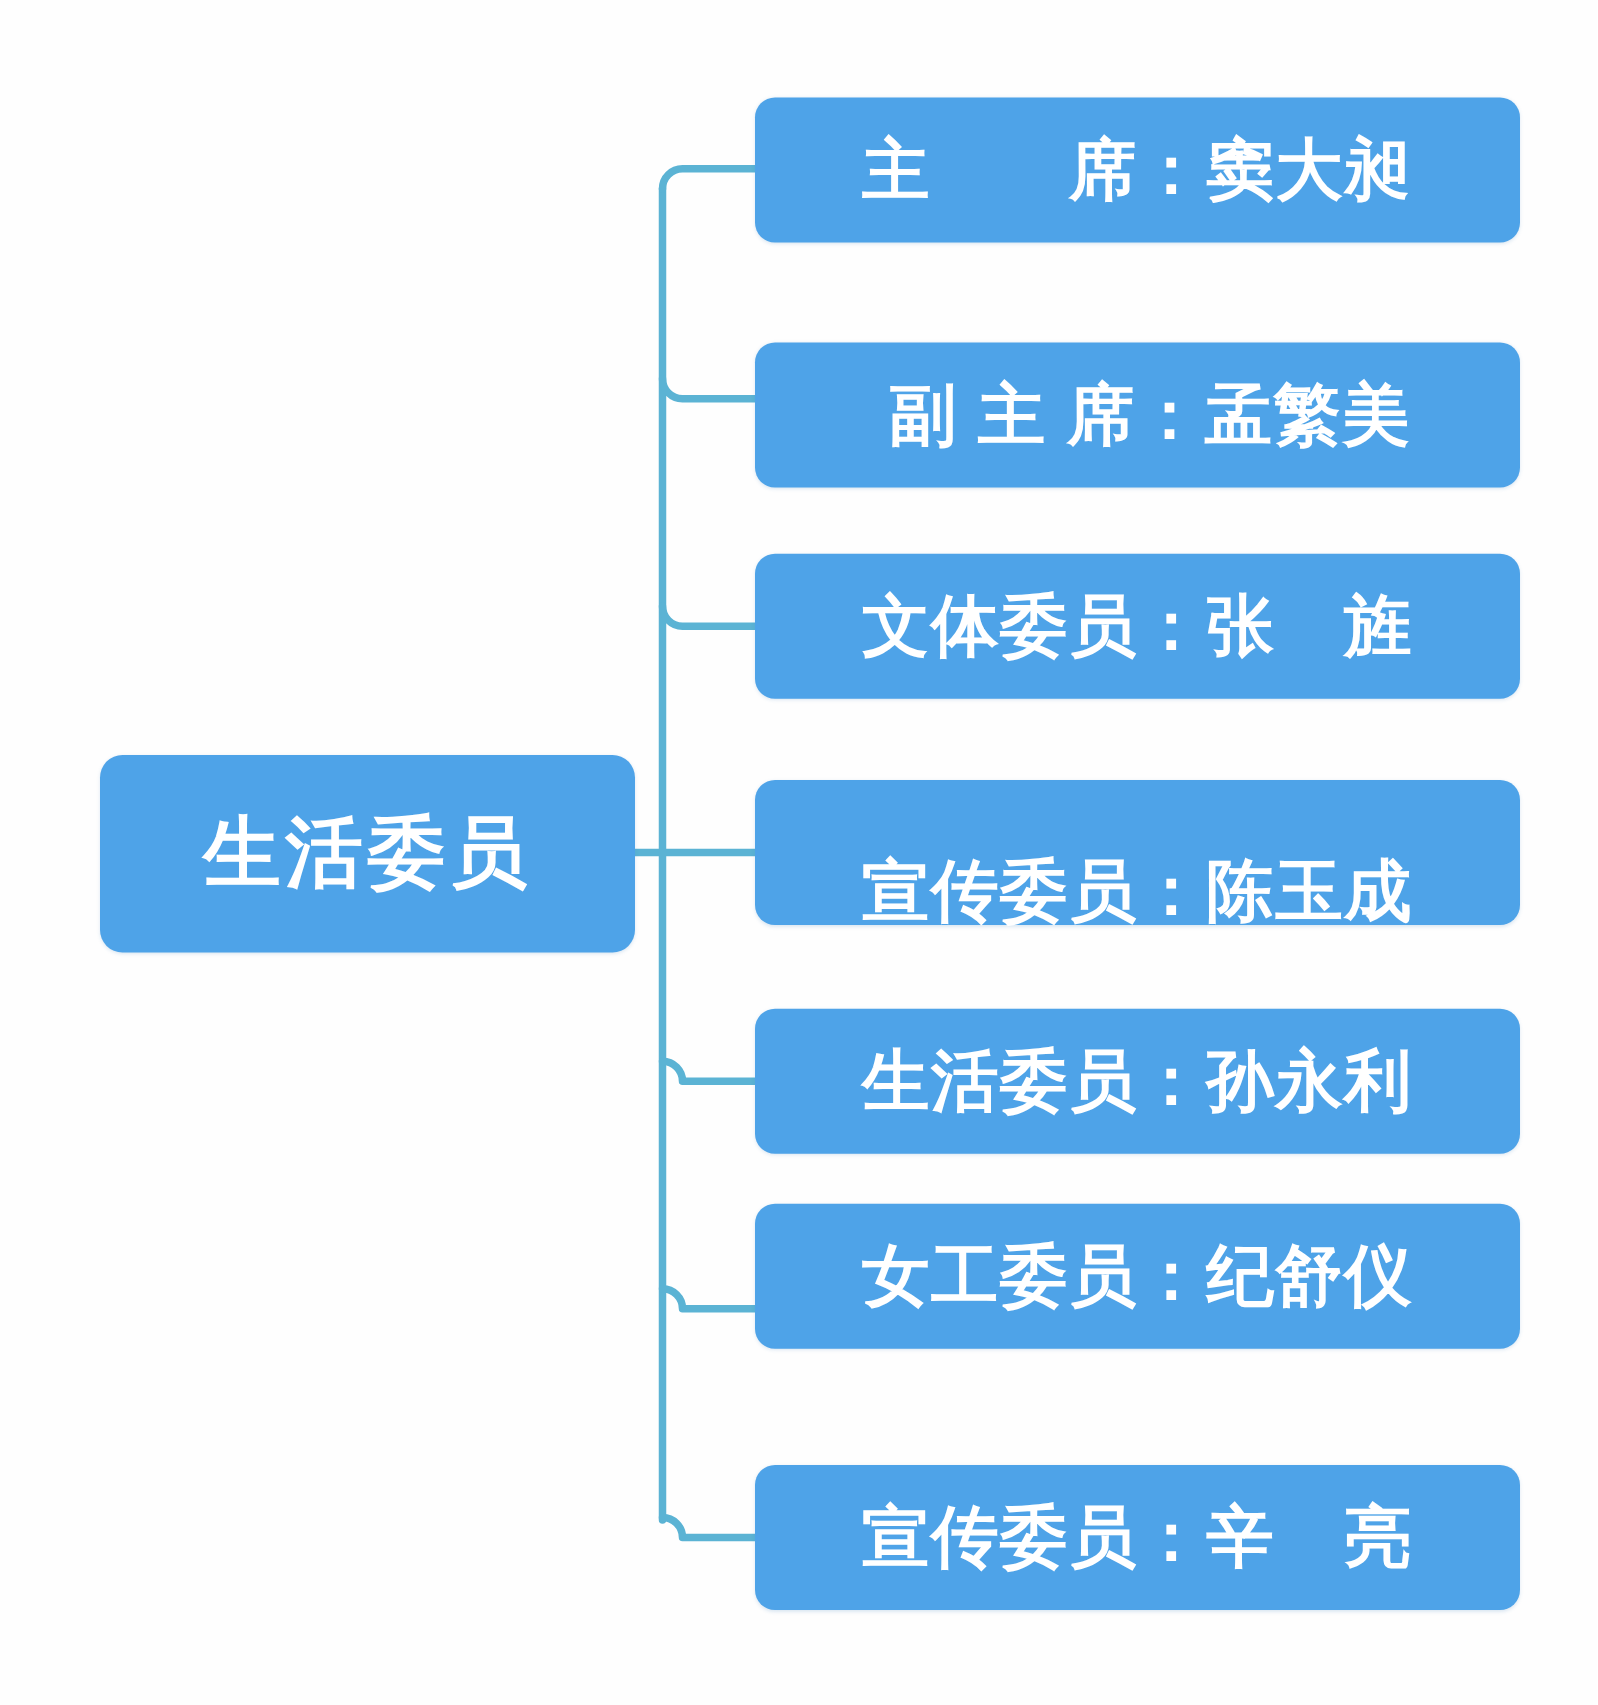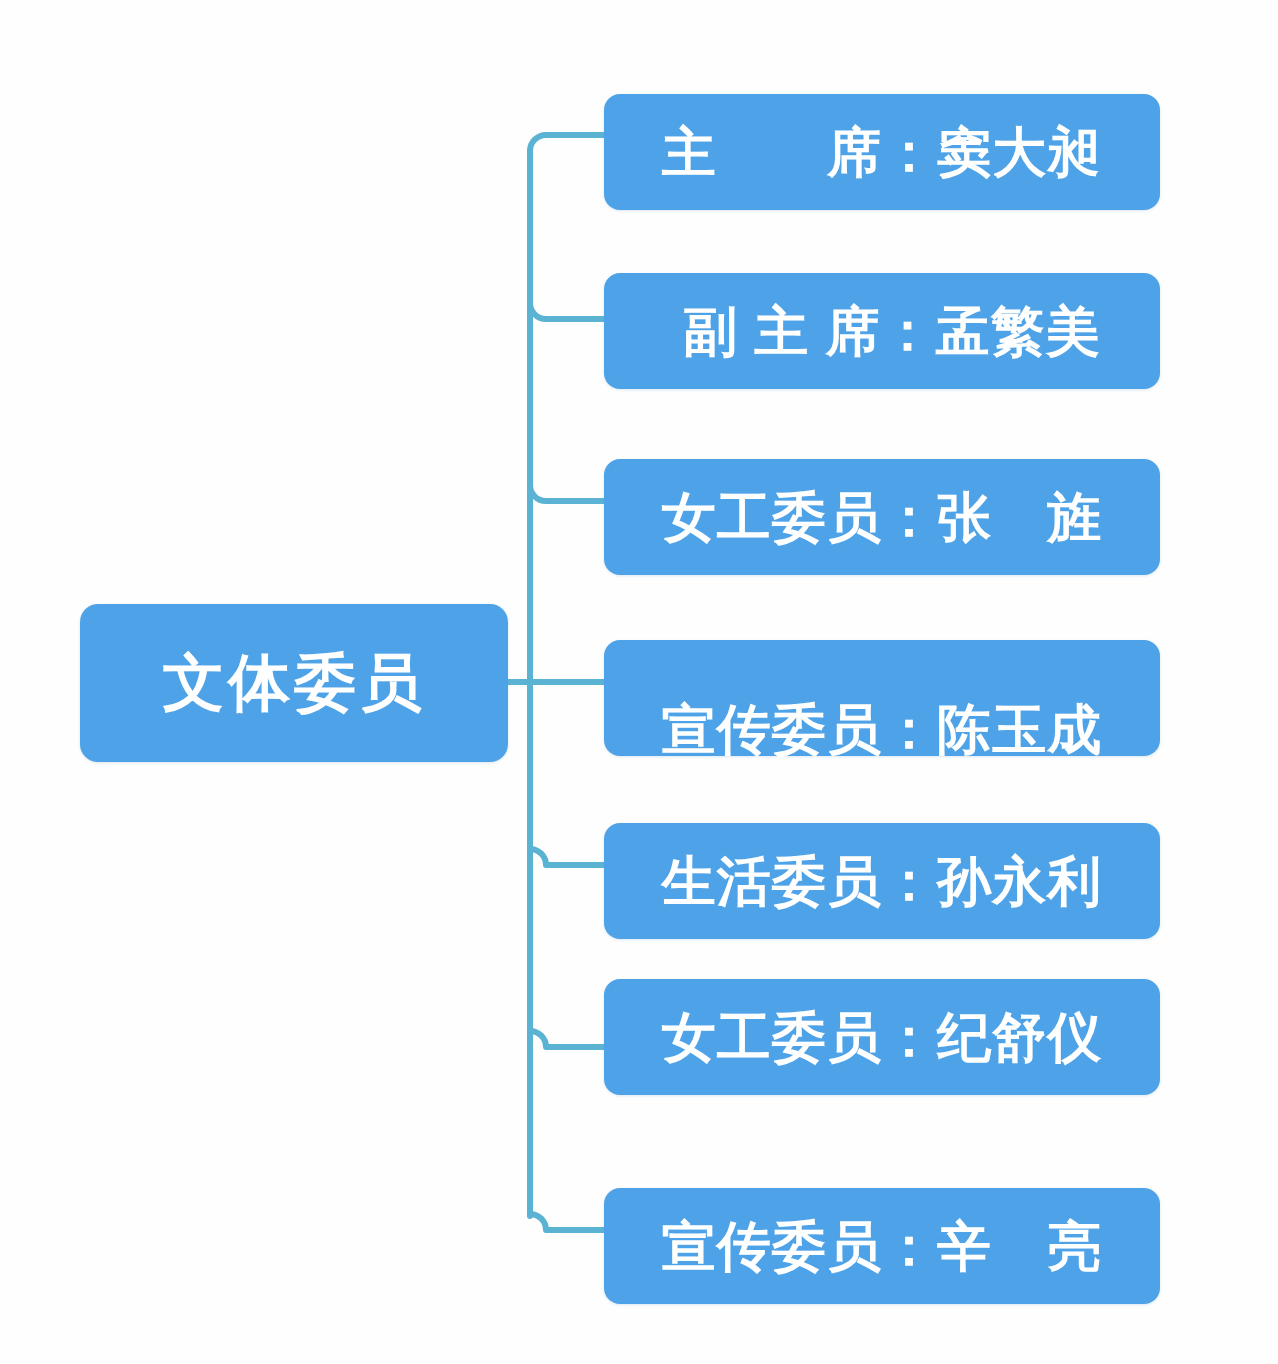--- a/index.html
+++ b/index.html
@@ -50,29 +50,28 @@
     width: 428px;
     height: 158px;
     border-radius: 18px;
   }
   #root-node .node-label {
     font-size: 62px;
     letter-spacing: 0.06em;
   }
   .child-node {
     left: 604px;
-    width: 556px;
+    width: 612px;
     height: 116px;
-    margin-top: 16px;
   }
   .child-node .node-label {
     font-size: 54px;
   }
   .child-0 { top: 78px; }
-  .child-1 { top: 257px; padding-left: 20px; }
+  .child-1 { top: 274px; padding-left: 20px; }
   .child-2 { top: 443px; }
   .child-3 { top: 624px; align-items: flex-end; }
   .child-4 { top: 807px; }
   .child-5 { top: 963px; }
   .child-6 { top: 1172px; }
 </style>
 </head>
 <body>
 
 <div id="org-chart">
@@ -92,33 +91,33 @@
 
       <path d="M530,849 A16,16 0 0 1 546,865 L604,865"></path>
 
       <path d="M530,1031 A16,16 0 0 1 546,1047 L604,1047"></path>
 
       <path d="M530,1214 A16,16 0 0 1 546,1230 L604,1230"></path>
     </g>
   </svg>
 
   <div class="node" id="root-node">
-    <span class="node-label">文体委员</span>
+    <span class="node-label">生活委员</span>
   </div>
 
   <div class="node child-node child-0">
     <span class="node-label">主　　席：窦大昶</span>
   </div>
 
   <div class="node child-node child-1">
     <span class="node-label">副 主 席：孟繁美</span>
   </div>
 
   <div class="node child-node child-2">
-    <span class="node-label">女工委员：张　旌</span>
+    <span class="node-label">文体委员：张　旌</span>
   </div>
 
   <div class="node child-node child-3">
     <span class="node-label">宣传委员：陈玉成</span>
   </div>
 
   <div class="node child-node child-4">
     <span class="node-label">生活委员：孙永利</span>
   </div>
 

